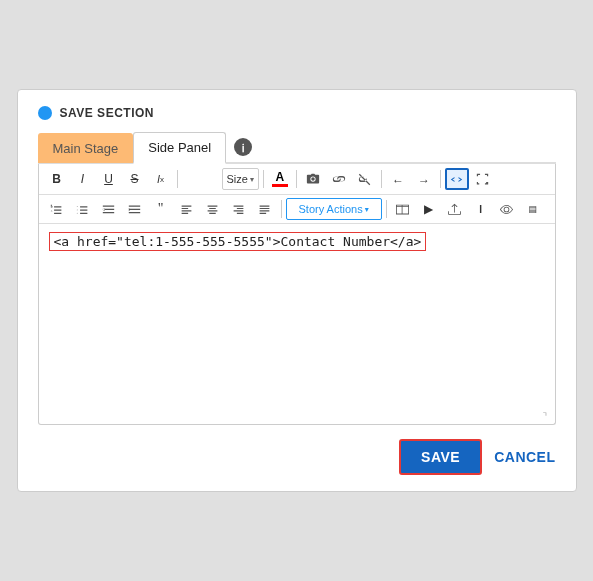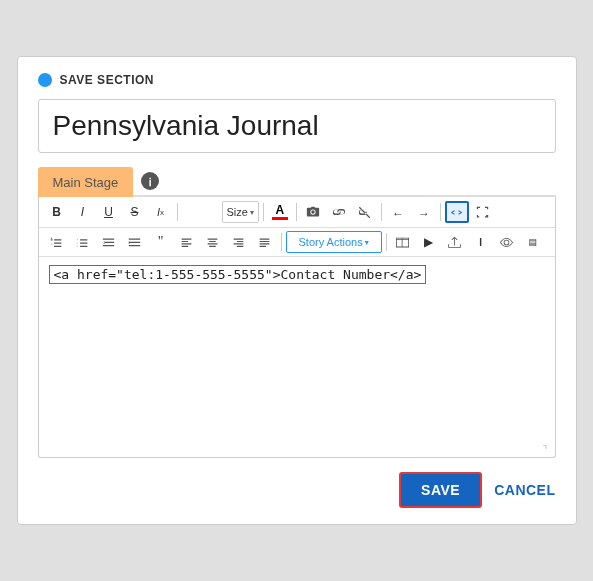--- a/index.html
+++ b/index.html
@@ -239,24 +239,24 @@
   </style>
 </head>
 <body>
 
 <div class="modal">
   <div class="modal-header">
     <div class="blue-dot"></div>
     <span class="modal-title">SAVE SECTION</span>
   </div>
 
-  <input class="section-name-input" type="text" value="Pennsylvania Journal" placeholder="Section Name" style="">
 
   <div class="tabs">
     <div class="tab">Main Stage</div>
+    <div class="tab active">Side Panel</div>
     <div class="tab-info">ℹ</div>
   </div>
 
   <div class="editor-container">
 
     <div class="toolbar-row1">
       <button class="tb-btn bold">B</button>
       <button class="tb-btn italic">I</button>
       <button class="tb-btn underline">U</button>
       <button class="tb-btn strikethrough">S</button>

